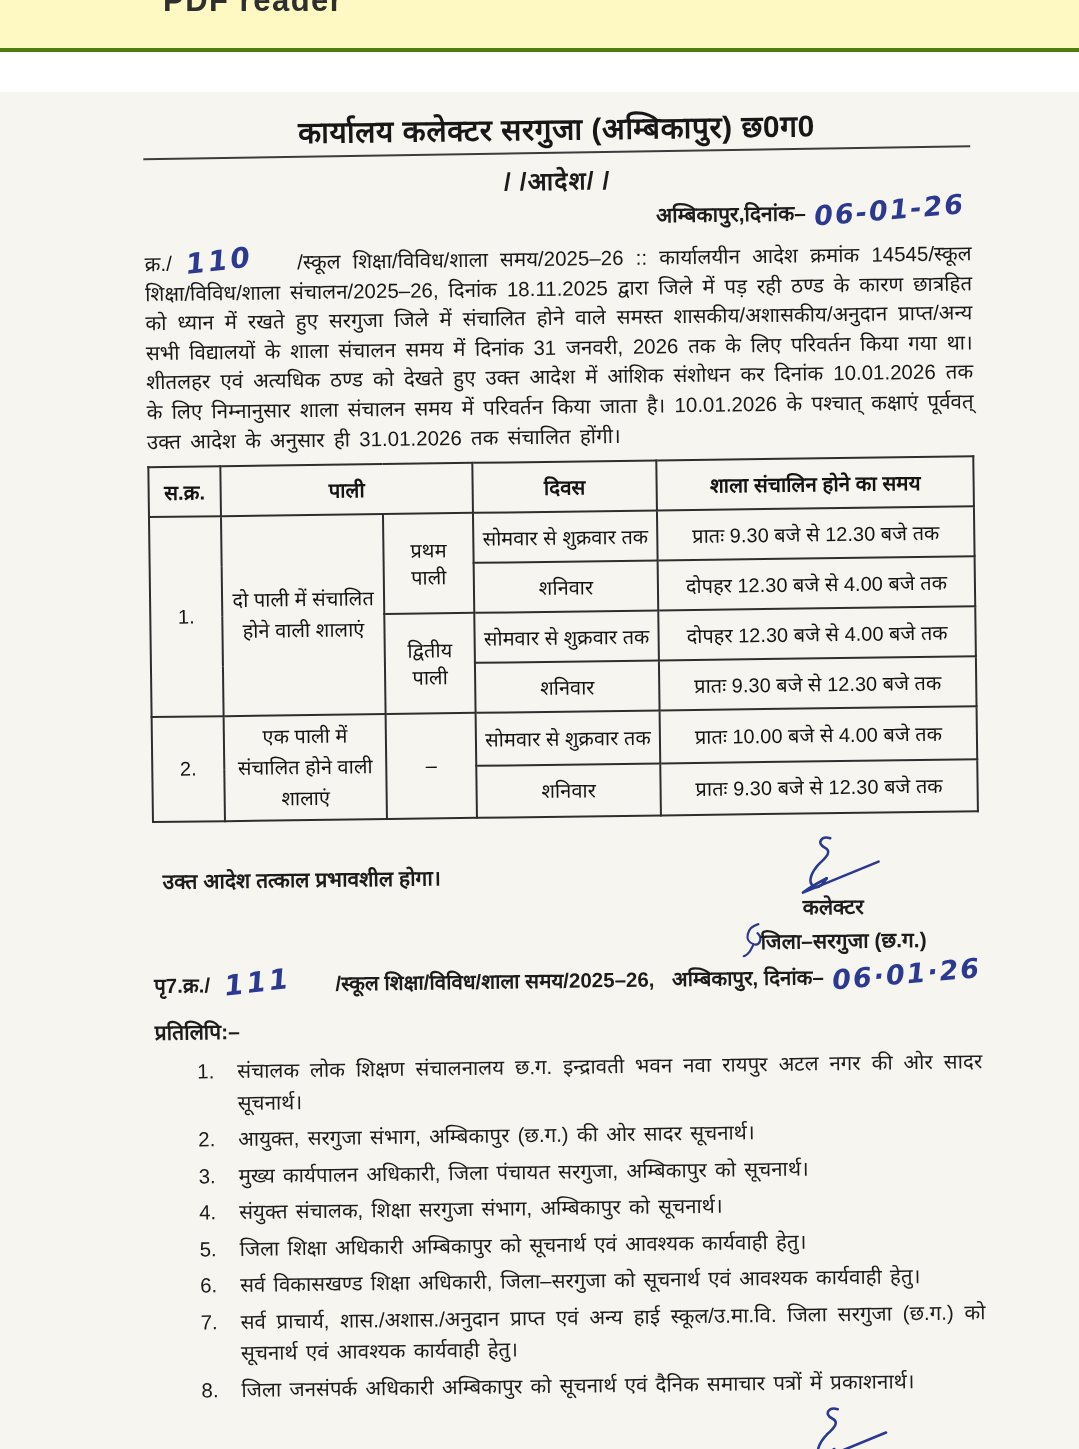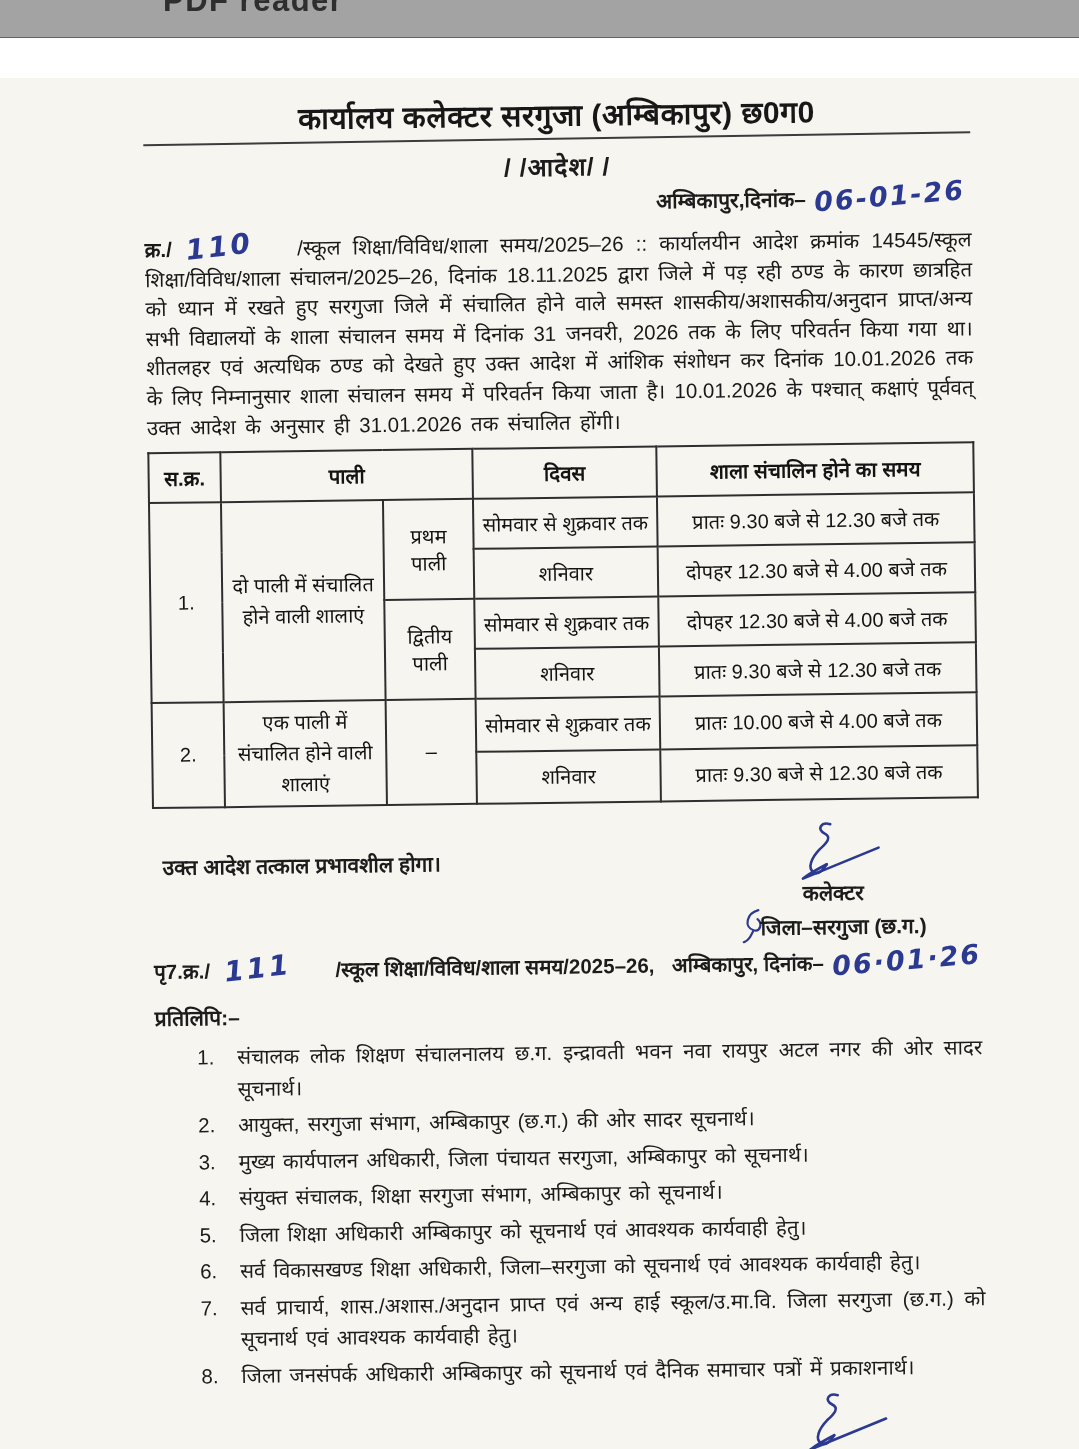--- a/index.html
+++ b/index.html
@@ -1,21 +1,21 @@
 <!DOCTYPE html>
 <html lang="hi"><head>
 <meta charset="utf-8">
 <style>
   * { margin:0; padding:0; box-sizing:border-box; }
   html,body { width:1079px; height:1449px; overflow:hidden; background:#ffffff;
     font-family:"Liberation Sans","DejaVu Sans",sans-serif; color:#1c1c1c; }
 
   
-  .app-bar { position:relative; height:38px; background:#a3a3a3; overflow:hidden;
-    border-bottom:1px solid #4d7c0f; }
+  .app-bar { position:relative; height:52px; background:#fef9c3; overflow:hidden;
+    border-bottom:4px solid #4d7c0f; }
   .app-bar .app-title { position:absolute; top:-17px; left:163px; font-size:31px;
     font-weight:700; color:#2e2e2e; letter-spacing:1.5px; }
 
   
   .paper { position:relative; width:1079px; height:1411px; background:#f6f5f0;
     overflow:hidden; border-bottom:6px solid #14b8a6;margin-top:40px; }
   .scan { position:absolute; top:0; left:0; width:1079px; height:1411px;
     transform:rotate(-0.75deg); transform-origin:50% 30%;
     padding:16px 104px 0 148px; }
 
@@ -29,21 +29,21 @@
 
   .hand { font-family:"DejaVu Sans","Liberation Sans",sans-serif; font-style:italic;
     font-weight:700; color:#2b3990; }
   .hand-date { font-size:27px; letter-spacing:2px; display:inline-block;
     transform:rotate(-4deg); margin-left:8px; }
   .hand-num { font-size:28px; letter-spacing:3px; display:inline-block;
     transform:rotate(-6deg); margin:0 44px 0 14px; }
 
   .body-par { margin-top:12px; font-size:20.5px; line-height:29.6px; text-align:justify;
     word-spacing:3.5px; color:#191919; }
-  .body-par .ref-prefix { font-weight:700; }
+  .body-par .ref-prefix { font-weight:400; }
 
   
   table.schedule { width:100%; border-collapse:collapse; margin-top:10px;
     font-size:20px; color:#141414; }
   table.schedule th, table.schedule td { border:2px solid #2e2e2e; padding:5px 8px;
     text-align:center; vertical-align:middle; }
   table.schedule th { font-weight:700; height:42px; font-size:20.5px; }
   table.schedule tr { height:50px; }
   td.cell-sn, td.cell-category { vertical-align:top; padding-top:12px; }
   td.cell-category { line-height:31px; }

